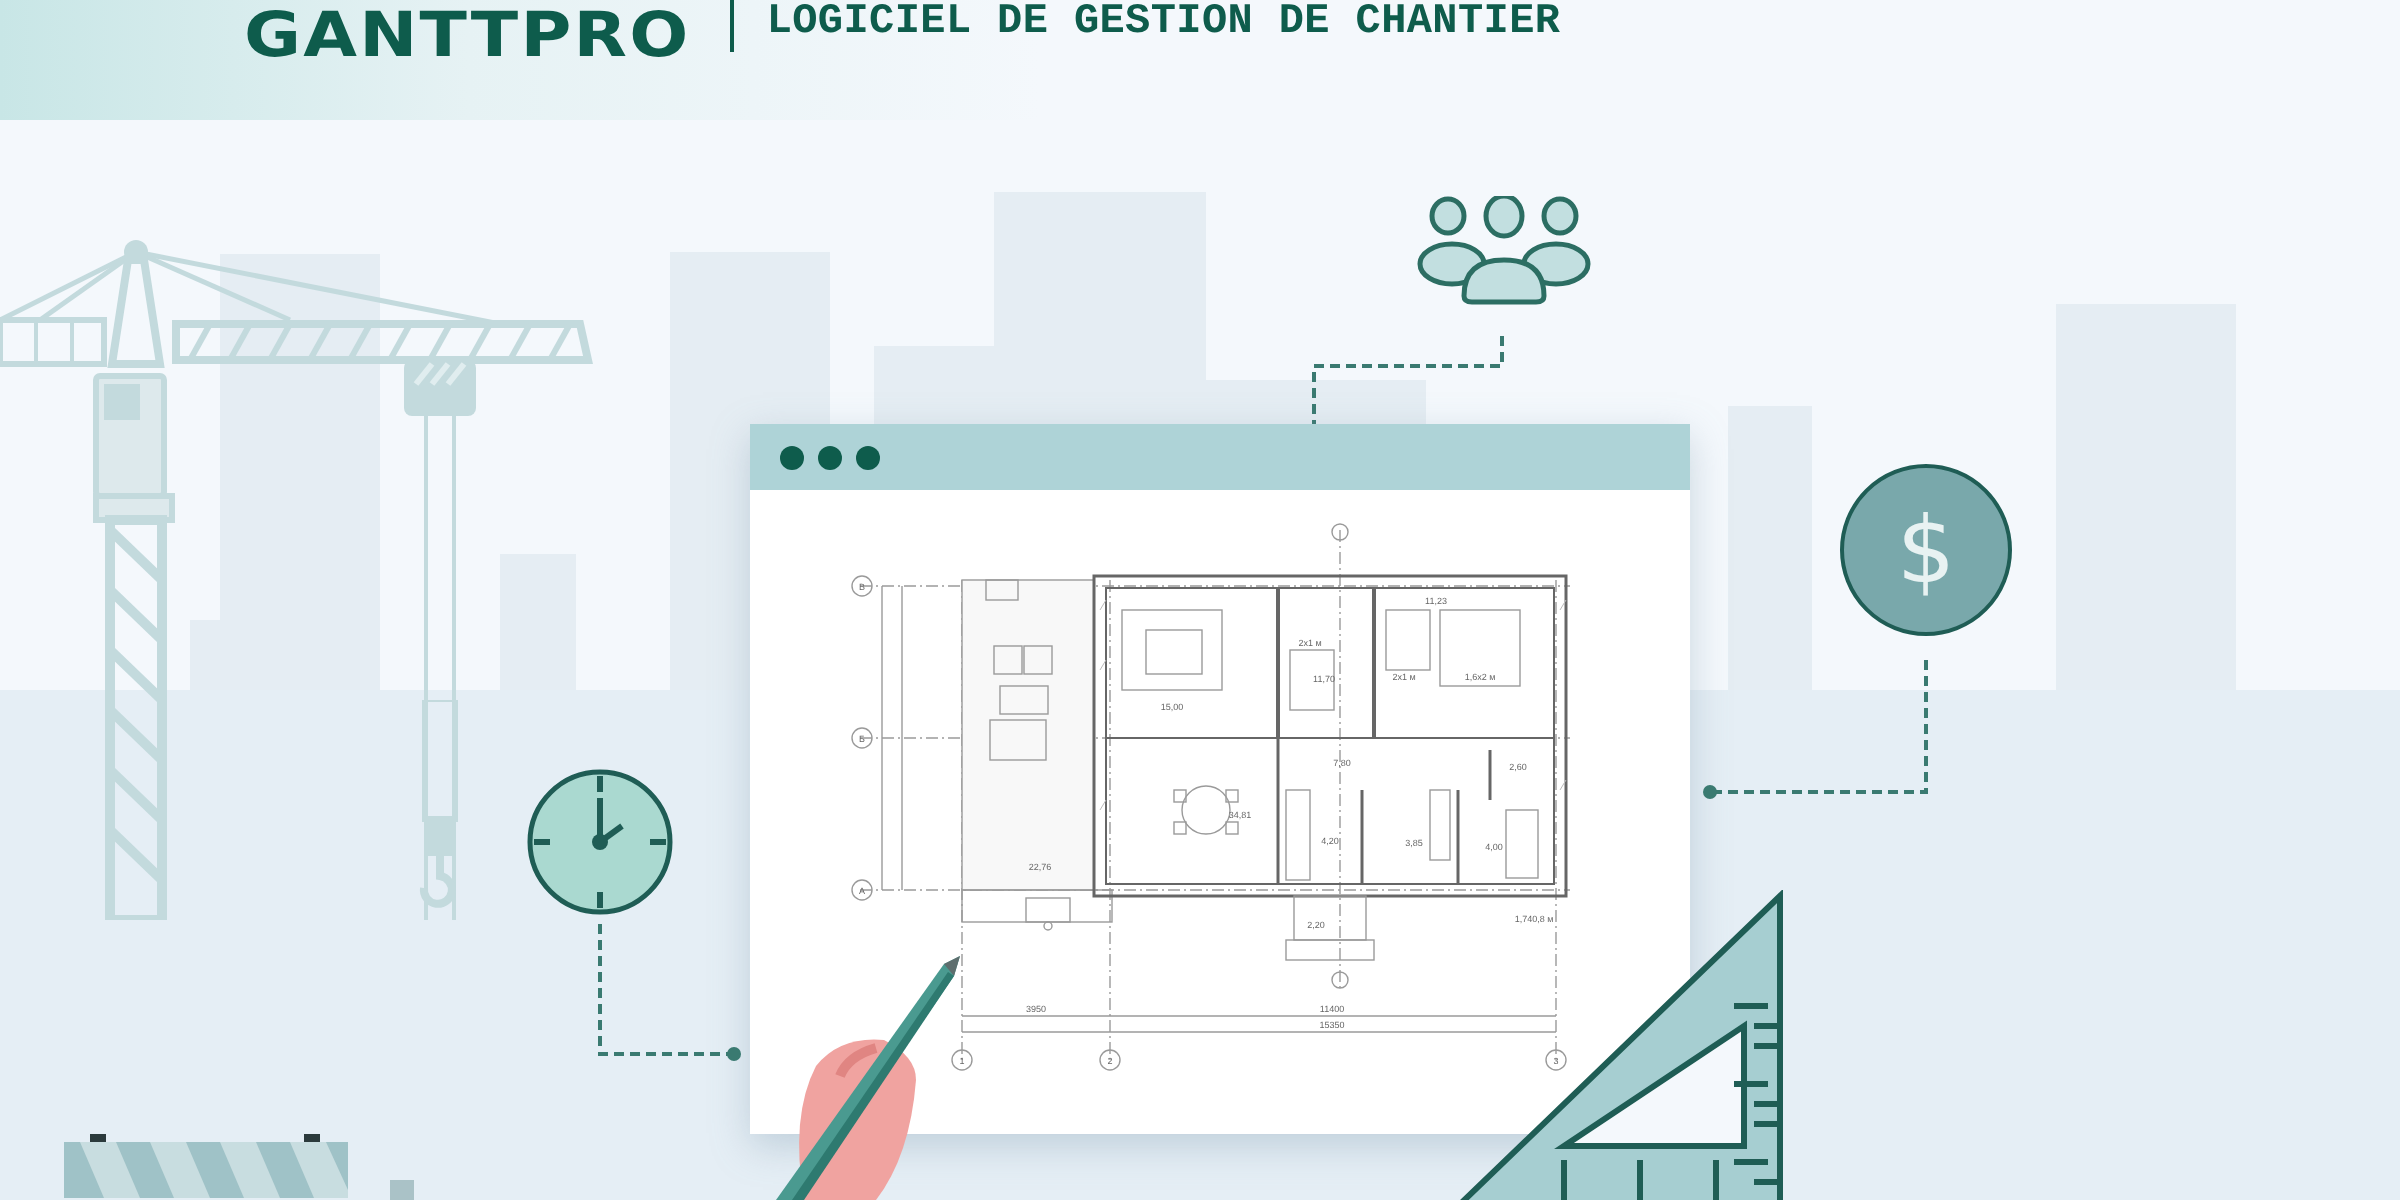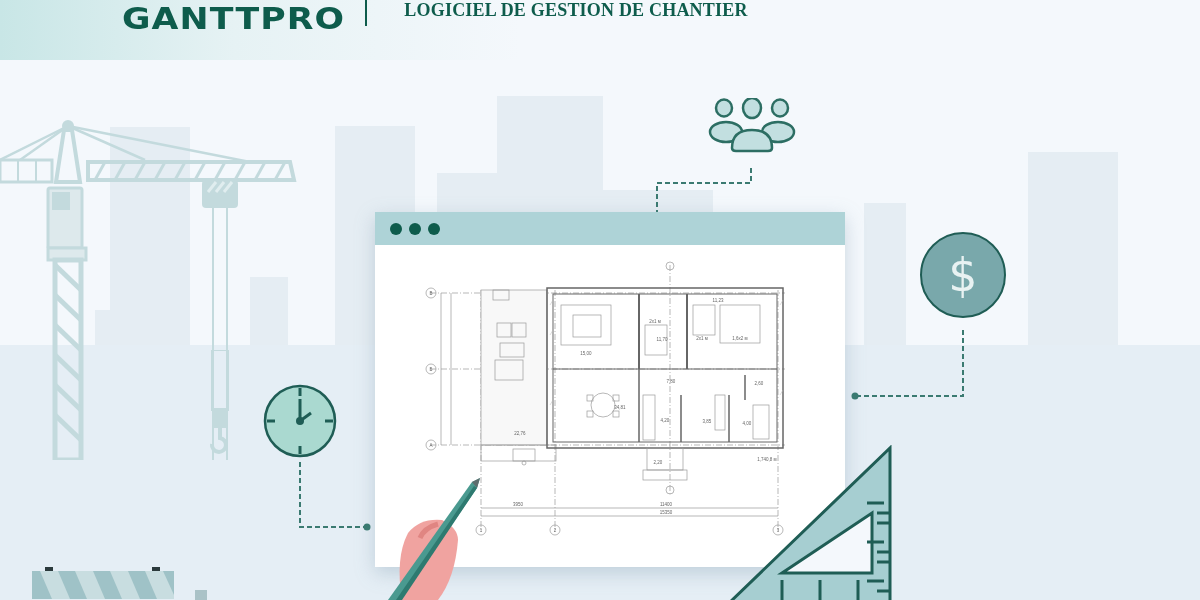--- a/index.html
+++ b/index.html
@@ -17,22 +17,22 @@
     display: flex; align-items: flex-start; gap: 16px;
   }
   .brand {
     font-family: "DejaVu Sans", sans-serif; font-weight: bold;
     font-size: 31px; letter-spacing: 1px; color: #0e5c4c;
     transform: scaleX(1.12); transform-origin: left center;
     margin-right: 28px;
   }
   .divider { width: 2px; height: 26px; background: #0e5c4c; }
   .tagline {
-    font-family: Liberation Serif, serif; font-weight: bold;
-    font-size: 18px; color: #0e5c4c; letter-spacing: 0.2px; margin-left: 21px;
+    font-family: Liberation Mono, monospace; font-weight: bold;
+    font-size: 21px; color: #0e5c4c; letter-spacing: 0.2px;
   }
   .bg-layer { position: absolute; inset: 0; }
   .ground {
     position: absolute; left: 0; top: 345px; width: 1200px; height: 255px;
     background: #e5eef5;
   }
   .bld { position: absolute; background: #e5edf3; }
 
   .window {
     position: absolute; left: 375px; top: 212px; width: 470px; height: 355px;

